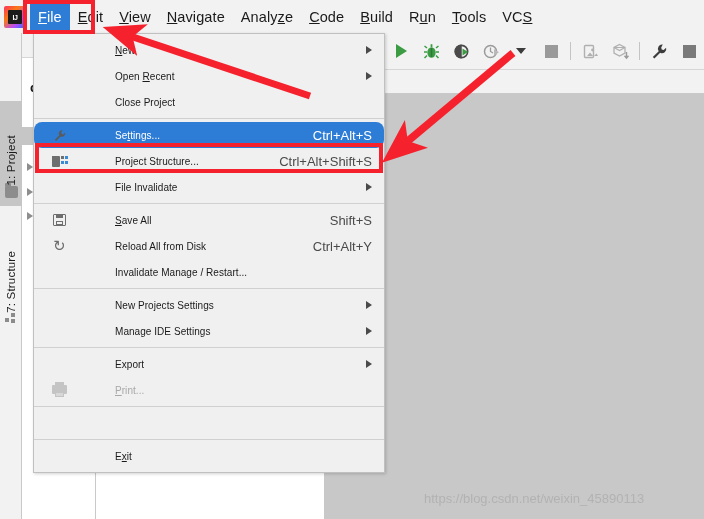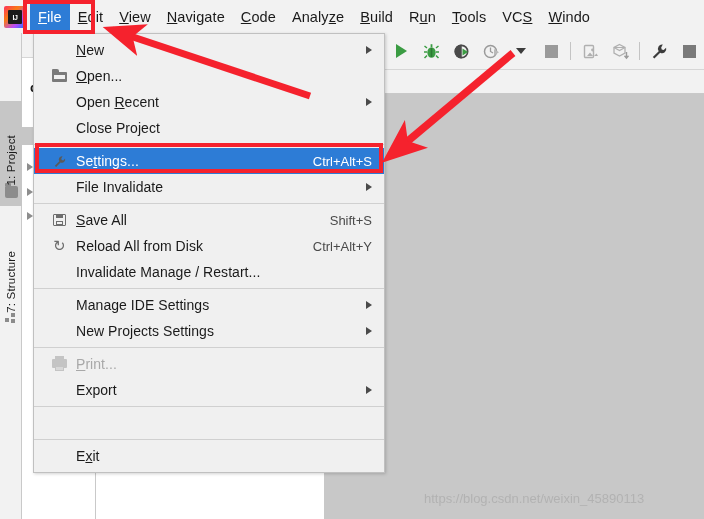--- a/index.html
+++ b/index.html
@@ -246,35 +246,36 @@
   }
   .menu-row {
     position: relative;
     height: 26px;
     display: flex;
     align-items: center;
     box-sizing: border-box;
     padding-left: 16px;
     padding-right: 12px;
   }
-  .menu-row.selected { background: #2d7cd6; }
+  .menu-row.selected { background: #2d7cd6; border-radius: 8px; }
   .menu-row.selected .m-label,
   .menu-row.selected .m-accel { color: #ffffff; }
   .m-icon {
     width: 20px; height: 16px;
     margin-right: 6px;
     position: relative;
     flex: 0 0 auto;
   }
   .m-label {
-    font-size: 14px;
+    font-size: 10px;
     color: #1a1a1a;
     white-space: nowrap;
     flex: 1 1 auto;
     letter-spacing: 0.05px;
+    margin-left: 39px;
   }
   .m-label.disabled { color: #a8a8a8; }
   .m-label u { text-decoration: underline; text-underline-offset: 1px; }
   .m-accel {
     font-size: 13px;
     color: #4a4a4a;
     white-space: nowrap;
     margin-left: 24px;
     flex: 0 0 auto;
   }
@@ -540,57 +541,48 @@
       <div class="mi">
           <span><u>E</u>dit</span>
         </div>
       <div class="mi">
           <span><u>V</u>iew</span>
         </div>
       <div class="mi">
           <span><u>N</u>avigate</span>
         </div>
       <div class="mi">
+          <span>Analy<u>z</u>e</span>
+        </div>
+      <div class="mi">
           <span><u>C</u>ode</span>
         </div>
       <div class="mi">
-          <span>Analy<u>z</u>e</span>
-        </div>
-      <div class="mi">
           <span><u>B</u>uild</span>
         </div>
       <div class="mi">
           <span>R<u>u</u>n</span>
         </div>
       <div class="mi">
           <span><u>T</u>ools</span>
         </div>
       <div class="mi">
           <span>VC<u>S</u></span>
-        </div>
-      <div class="mi">
-          <span><u>W</u>indo</span>
         </div>
     </div>
   </div>
 
   <div class="menu-popup">
 
     <div class="menu-row">
       <span class="m-icon"></span>
       <span class="m-label"><u>N</u>ew</span>
       <span class="m-sub"></span>
     </div>
 
-    <div class="menu-row">
-      <span class="m-icon">
-          <span class="ic-folder"></span>
-        </span>
-      <span class="m-label"><u>O</u>pen...</span>
-    </div>
 
     <div class="menu-row">
       <span class="m-icon"></span>
       <span class="m-label">Open <u>R</u>ecent</span>
       <span class="m-sub"></span>
     </div>
 
     <div class="menu-row">
       <span class="m-icon"></span>
       <span class="m-label">Close Project</span>
@@ -601,20 +593,30 @@
     <div class="menu-row selected">
       <span class="m-icon">
         <svg class="ic-wrench" viewBox="0 0 17 17">
             <path d="M11.8 1.6 a4.2 4.2 0 0 0 -4.1 6.6 L1.8 14 l1.6 1.6 l5.8 -5.9 a4.2 4.2 0 0 0 5.9 -5 l-2.4 2.4 l-2 -0.5 l-0.5 -2 z" fill="#5a5a5a"></path>
           </svg>
       </span>
       <span class="m-label">Se<u>t</u>tings...</span>
       <span class="m-accel">Ctrl+Alt+S</span>
     </div>
 
+    <div class="menu-row">
+      <span class="m-icon">
+        <span class="ic-struct">
+            <span class="sA"></span>
+            <span class="sB"></span>
+          </span>
+      </span>
+      <span class="m-label">Project Structure...</span>
+      <span class="m-accel">Ctrl+Alt+Shift+S</span>
+    </div>
 
     <div class="menu-row">
       <span class="m-icon"></span>
       <span class="m-label">File Invalidate</span>
       <span class="m-sub"></span>
     </div>
 
     <div class="menu-sep"></div>
 
     <div class="menu-row">
@@ -635,43 +637,43 @@
 
     <div class="menu-row">
       <span class="m-icon"></span>
       <span class="m-label">Invalidate Manage / Restart...</span>
     </div>
 
     <div class="menu-sep"></div>
 
     <div class="menu-row">
       <span class="m-icon"></span>
+      <span class="m-label">New Projects Settings</span>
+      <span class="m-sub"></span>
+    </div>
+
+    <div class="menu-row">
+      <span class="m-icon"></span>
       <span class="m-label">Manage IDE Settings</span>
       <span class="m-sub"></span>
     </div>
 
-    <div class="menu-row">
-      <span class="m-icon"></span>
-      <span class="m-label">New Projects Settings</span>
+    <div class="menu-sep"></div>
+
+    <div class="menu-row">
+      <span class="m-icon"></span>
+      <span class="m-label">Export</span>
       <span class="m-sub"></span>
     </div>
-
-    <div class="menu-sep"></div>
 
     <div class="menu-row">
       <span class="m-icon">
           <span class="ic-print"></span>
         </span>
       <span class="m-label disabled"><u>P</u>rint...</span>
-    </div>
-
-    <div class="menu-row">
-      <span class="m-icon"></span>
-      <span class="m-label">Export</span>
-      <span class="m-sub"></span>
     </div>
 
     <div class="menu-sep"></div>
 
     <div class="menu-row">
       <span class="m-icon"></span>
       <span class="m-label"></span>
     </div>
 
     <div class="menu-sep"></div>

